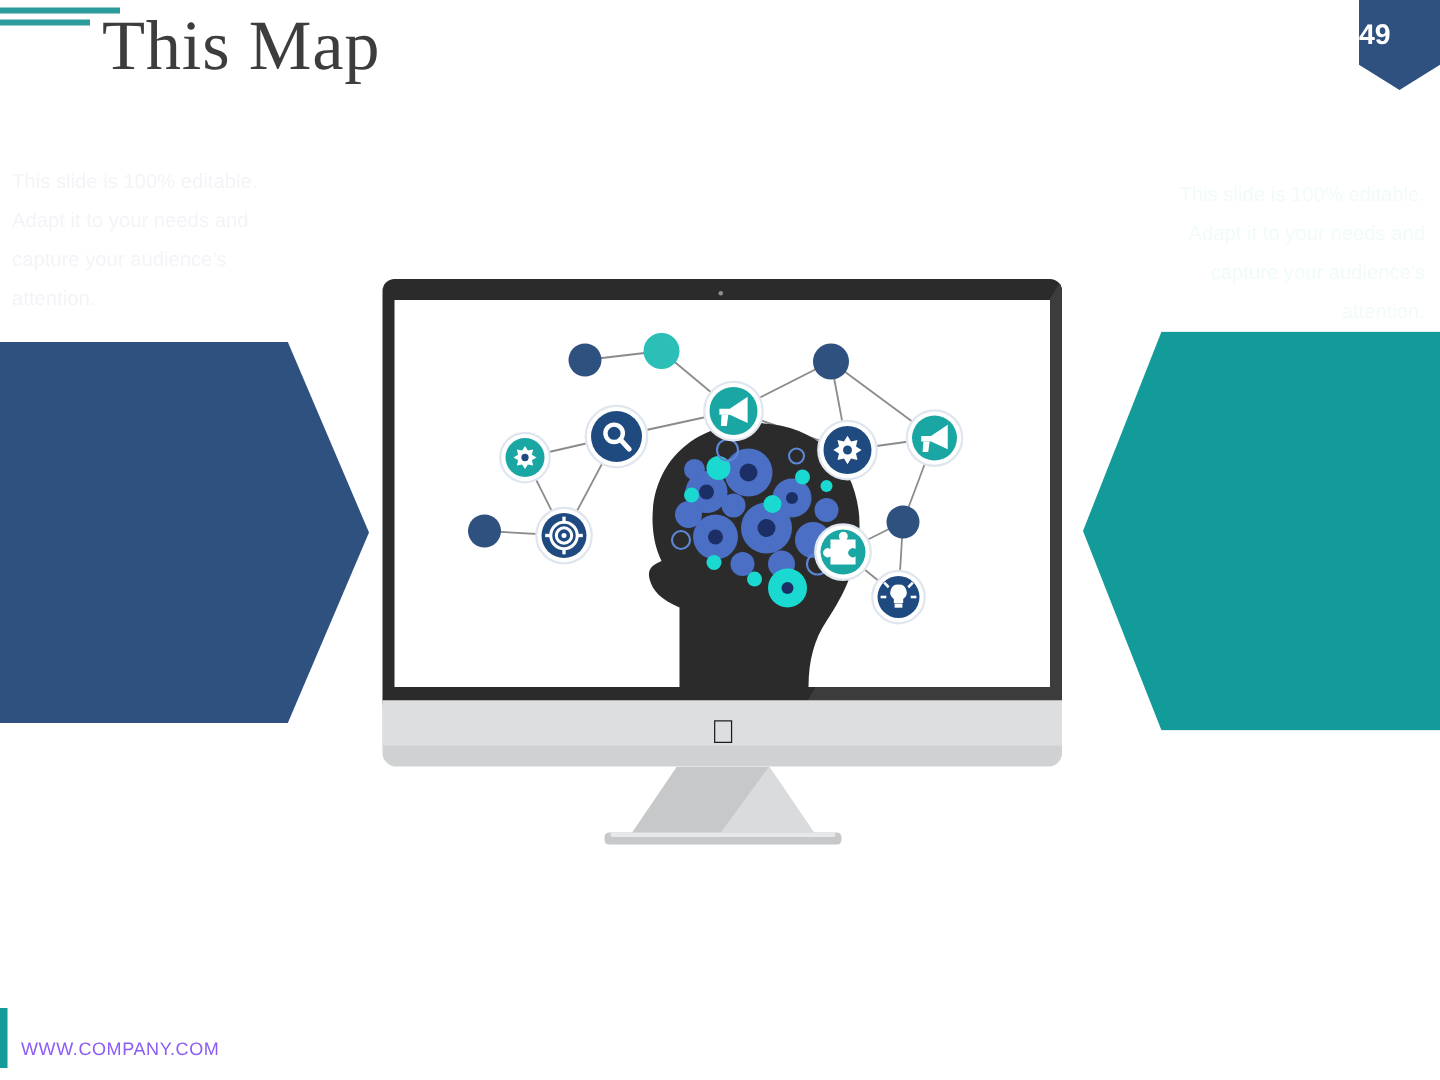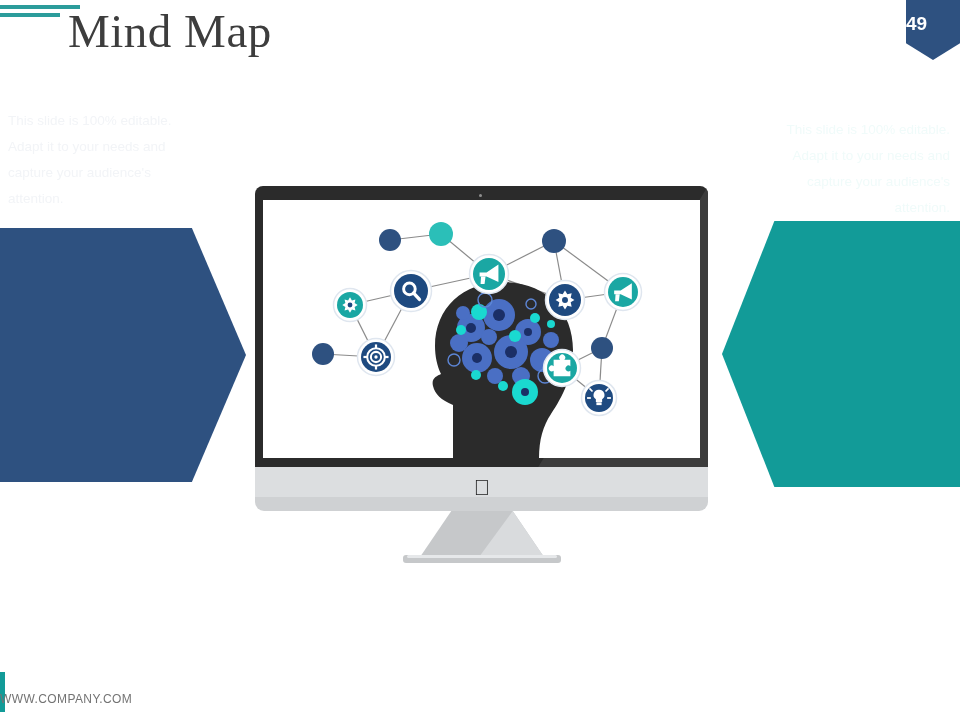--- a/index.html
+++ b/index.html
@@ -178,33 +178,33 @@
     position: absolute; left: 152px; top: 369px; width: 150px; height: 3px;
     background: #e6e8ea; border-radius: 2px;
   }
 
   
   #footer-accent-bar {
     position: absolute; left: 0px; top: 672px; width: 5px; height: 40px;
     background: #129b98;
   }
   #footer-url {
-    position: absolute; left: 0; top: 692px;
-    color: #737373; font-size: 12px; letter-spacing: 0.4px;
+    position: absolute; left: 14px; top: 692px;
+    color: #8b5cf6; font-size: 12px; letter-spacing: 0.4px;
   }
 </style>
 </head>
 <body>
 
 <div id="slide">
 
   <div class="deco-line" id="deco-line-1"></div>
   <div class="deco-line" id="deco-line-2"></div>
 
-  <div id="page-title">Mind Map</div>
+  <div id="page-title">This Map</div>
 
   <div id="slide-number-badge">
     <div id="slide-number-text">49</div>
   </div>
 
   <div id="panel-left"></div>
   <div id="panel-left-title">Mind Mapping 1</div>
   <div id="panel-left-body">This slide is 100% editable. Adapt it to your needs and capture your audience's attention.</div>
 
   <div id="panel-right"></div>

